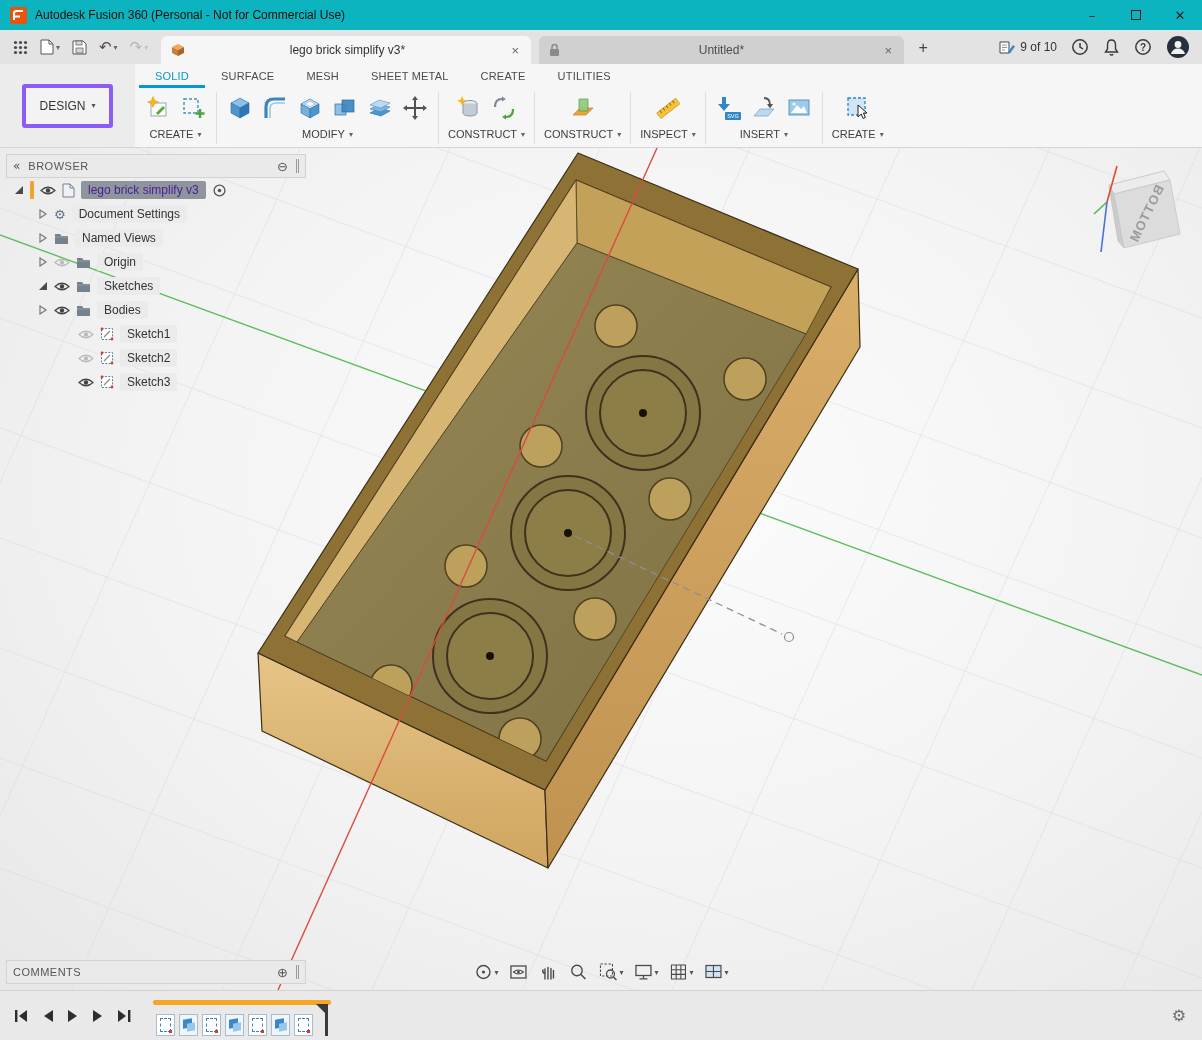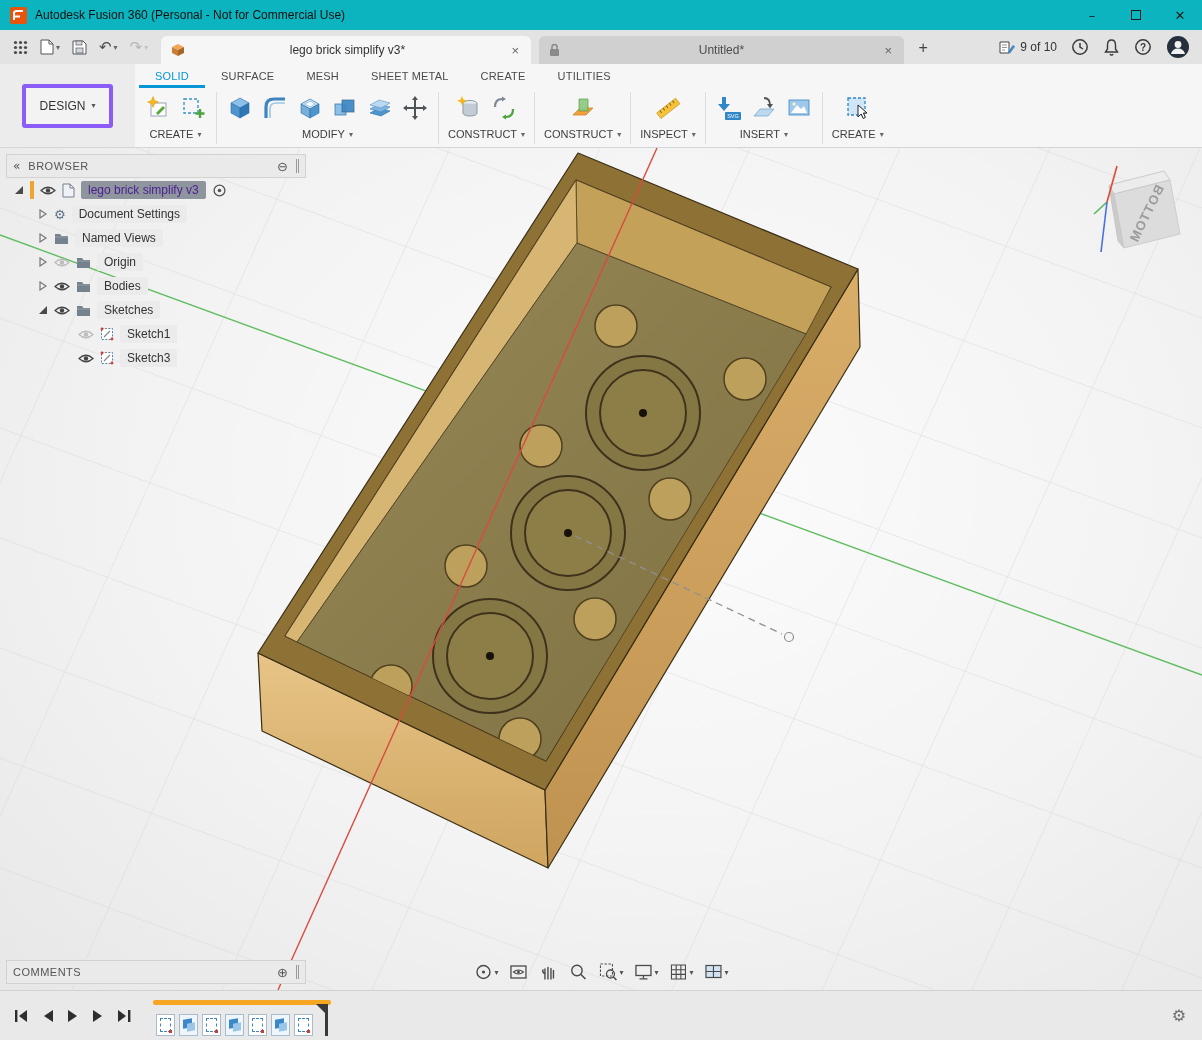--- a/index.html
+++ b/index.html
@@ -602,77 +602,94 @@
               <path d="M1 2 h5 l1.5 2 H14 v8 H1 Z" fill="#76818e"></path>
               <path d="M1 5 h13" stroke="#9aa4ae" stroke-width=".8"></path>
             </svg>
           </span>
         <span class="tag">Origin</span>
       </div>
 
       <div class="brow lvl1">
         <span class="tri">
             <svg width="10" height="10">
-              <polygon points="2,1 8,5 2,9" fill="none" stroke="#777" stroke-width="1.2"></polygon>
+              <polygon points="1,9 9,9 9,1" fill="#4a4a4a"></polygon>
             </svg>
           </span>
         <span class="eyeicon">
             <svg width="16" height="11" viewBox="0 0 16 11">
               <path d="M1 5.5 Q8 -1 15 5.5 Q8 12 1 5.5 Z" fill="none" stroke="#444" stroke-width="1.2"></path>
               <circle cx="8" cy="5.5" r="2.2" fill="#444"></circle>
             </svg>
           </span>
         <span class="fldicon">
             <svg width="15" height="12" viewBox="0 0 15 12">
               <path d="M1 2 h5 l1.5 2 H14 v8 H1 Z" fill="#76818e"></path>
               <path d="M1 5 h13" stroke="#9aa4ae" stroke-width=".8"></path>
             </svg>
           </span>
-        <span class="tag">Bodies</span>
+        <span class="tag">Sketches</span>
       </div>
 
       <div class="brow lvl1">
         <span class="tri">
             <svg width="10" height="10">
-              <polygon points="1,9 9,9 9,1" fill="#4a4a4a"></polygon>
+              <polygon points="2,1 8,5 2,9" fill="none" stroke="#777" stroke-width="1.2"></polygon>
             </svg>
           </span>
         <span class="eyeicon">
             <svg width="16" height="11" viewBox="0 0 16 11">
               <path d="M1 5.5 Q8 -1 15 5.5 Q8 12 1 5.5 Z" fill="none" stroke="#444" stroke-width="1.2"></path>
               <circle cx="8" cy="5.5" r="2.2" fill="#444"></circle>
             </svg>
           </span>
         <span class="fldicon">
             <svg width="15" height="12" viewBox="0 0 15 12">
               <path d="M1 2 h5 l1.5 2 H14 v8 H1 Z" fill="#76818e"></path>
               <path d="M1 5 h13" stroke="#9aa4ae" stroke-width=".8"></path>
             </svg>
           </span>
-        <span class="tag">Sketches</span>
+        <span class="tag">Bodies</span>
       </div>
 
       <div class="brow lvl2">
         <span class="eyeicon">
             <svg width="16" height="11" viewBox="0 0 16 11">
               <path d="M1 5.5 Q8 -1 15 5.5 Q8 12 1 5.5 Z" fill="none" stroke="#bcbcbc" stroke-width="1.2"></path>
               <circle cx="8" cy="5.5" r="2.2" fill="#bcbcbc"></circle>
             </svg>
           </span>
         <span class="skicon">
             <svg width="14" height="14" viewBox="0 0 14 14">
               <rect x="1.5" y="1.5" width="11" height="11" fill="#fff" stroke="#5a7fa5" stroke-dasharray="2 1.4"></rect>
               <circle cx="2" cy="2" r="1.4" fill="#d23b2f"></circle>
               <circle cx="12" cy="12" r="1.4" fill="#d23b2f"></circle>
               <line x1="4" y1="10" x2="10" y2="4" stroke="#8a8a8a" stroke-width="1.2"></line>
             </svg>
           </span>
         <span class="tag">Sketch1</span>
       </div>
 
+      <div class="brow lvl2">
+        <span class="eyeicon">
+            <svg width="16" height="11" viewBox="0 0 16 11">
+              <path d="M1 5.5 Q8 -1 15 5.5 Q8 12 1 5.5 Z" fill="none" stroke="#bcbcbc" stroke-width="1.2"></path>
+              <circle cx="8" cy="5.5" r="2.2" fill="#bcbcbc"></circle>
+            </svg>
+          </span>
+        <span class="skicon">
+            <svg width="14" height="14" viewBox="0 0 14 14">
+              <rect x="1.5" y="1.5" width="11" height="11" fill="#fff" stroke="#5a7fa5" stroke-dasharray="2 1.4"></rect>
+              <circle cx="2" cy="2" r="1.4" fill="#d23b2f"></circle>
+              <circle cx="12" cy="12" r="1.4" fill="#d23b2f"></circle>
+              <line x1="4" y1="10" x2="10" y2="4" stroke="#8a8a8a" stroke-width="1.2"></line>
+            </svg>
+          </span>
+        <span class="tag">Sketch2</span>
+      </div>
 
       <div class="brow lvl2">
         <span class="eyeicon">
             <svg width="16" height="11" viewBox="0 0 16 11">
               <path d="M1 5.5 Q8 -1 15 5.5 Q8 12 1 5.5 Z" fill="none" stroke="#444" stroke-width="1.2"></path>
               <circle cx="8" cy="5.5" r="2.2" fill="#444"></circle>
             </svg>
           </span>
         <span class="skicon">
             <svg width="14" height="14" viewBox="0 0 14 14">

